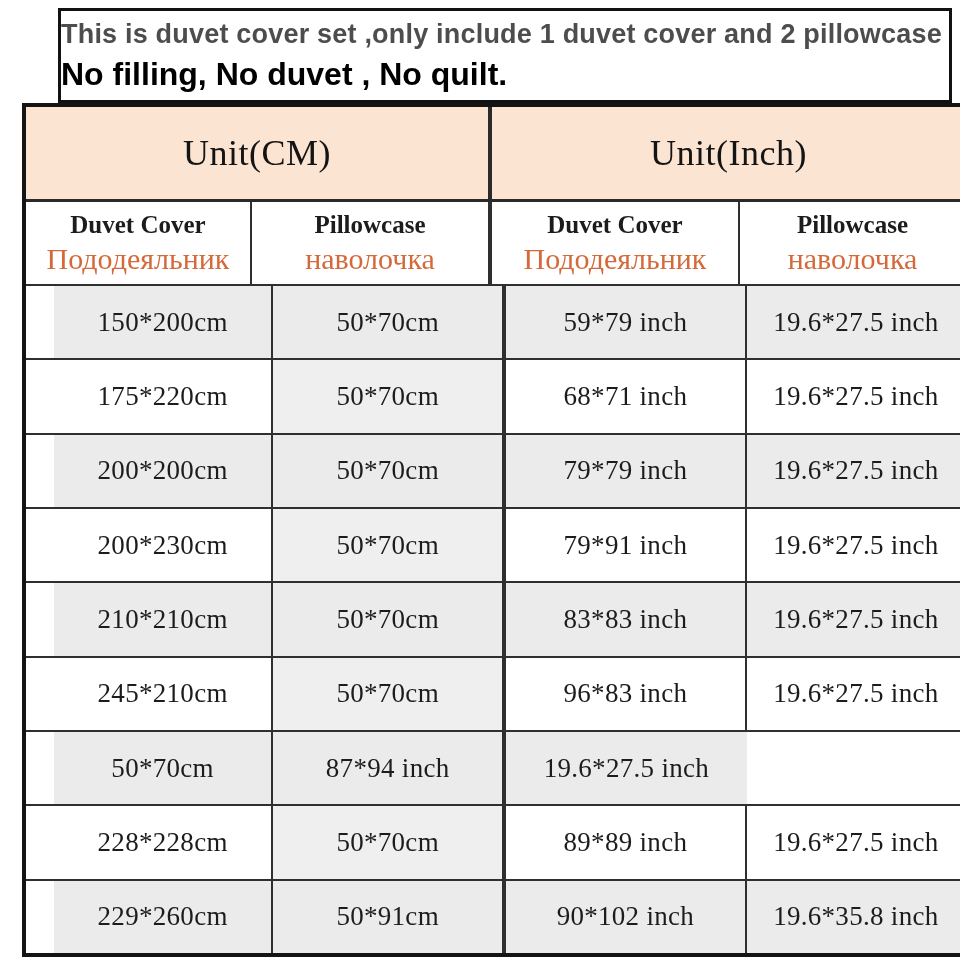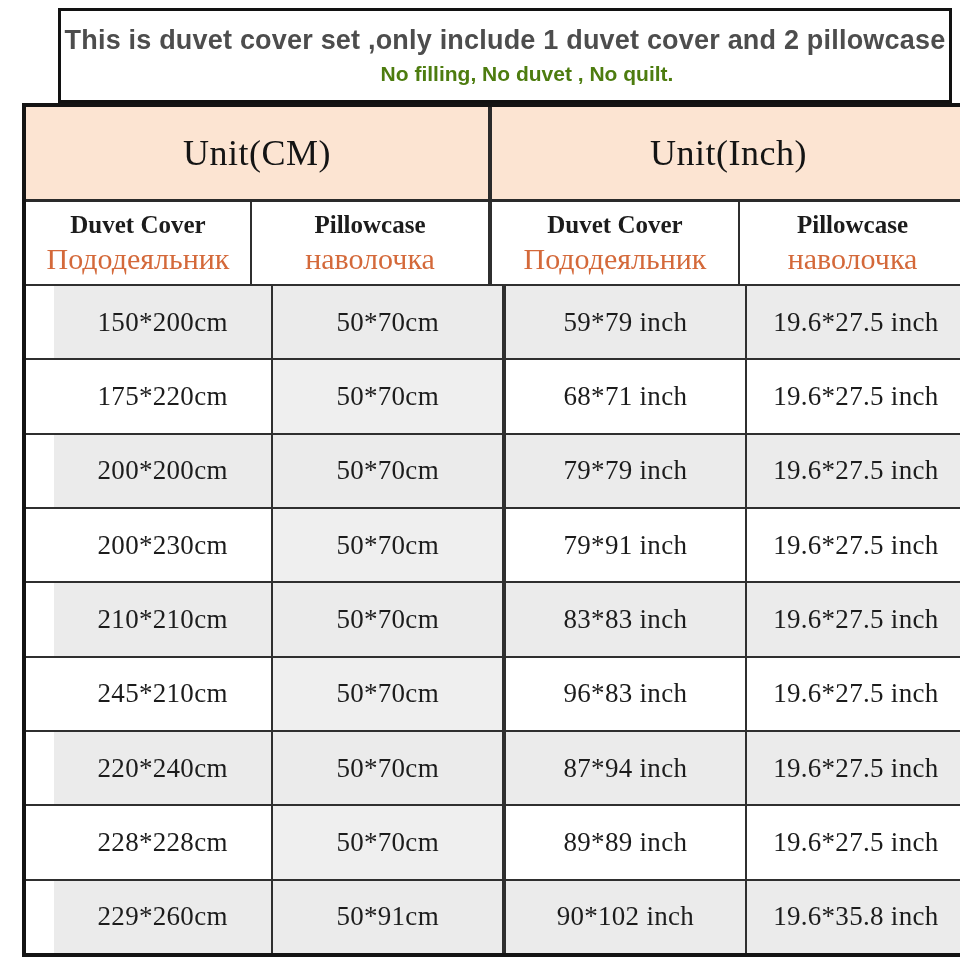--- a/index.html
+++ b/index.html
@@ -21,38 +21,37 @@
     position: absolute;
     left: 58px;
     top: 8px;
     width: 894px;
     height: 95px;
     box-sizing: border-box;
     border: 3px solid #121212;
     background: #ffffff;
     display: flex;
     flex-direction: column;
-    align-items: center;
+    align-items: flex-start;
     justify-content: center;
     gap: 6px;
     font-family: "Liberation Sans", sans-serif;
   }
   .notice-l1 {
     color: #4d4d4d;
     font-size: 27px;
     font-weight: 600;
     letter-spacing: 0.2px;
     white-space: nowrap;
   }
   .notice-l2 {
-    color: #4d7c0f;
-    font-size: 21px;
+    color: #000000;
+    font-size: 32px;
     font-weight: 700;
     white-space: nowrap;
-    margin-left: 44px;
   }
 
   
   .table {
     position: absolute;
     left: 22px;
     top: 103px;
     width: 947px;
     height: 854px;
     box-sizing: border-box;
@@ -206,21 +205,20 @@
     </div>
 
     <div class="trow drow">
       <div class="cell">245*210cm</div>
       <div class="cell">50*70cm</div>
       <div class="cell">96*83 inch</div>
       <div class="cell">19.6*27.5 inch</div>
     </div>
 
     <div class="trow drow shaded">
-      <div class="cell">220*240cm</div>
       <div class="cell">50*70cm</div>
       <div class="cell">87*94 inch</div>
       <div class="cell">19.6*27.5 inch</div>
     </div>
 
     <div class="trow drow">
       <div class="cell">228*228cm</div>
       <div class="cell">50*70cm</div>
       <div class="cell">89*89 inch</div>
       <div class="cell">19.6*27.5 inch</div>

